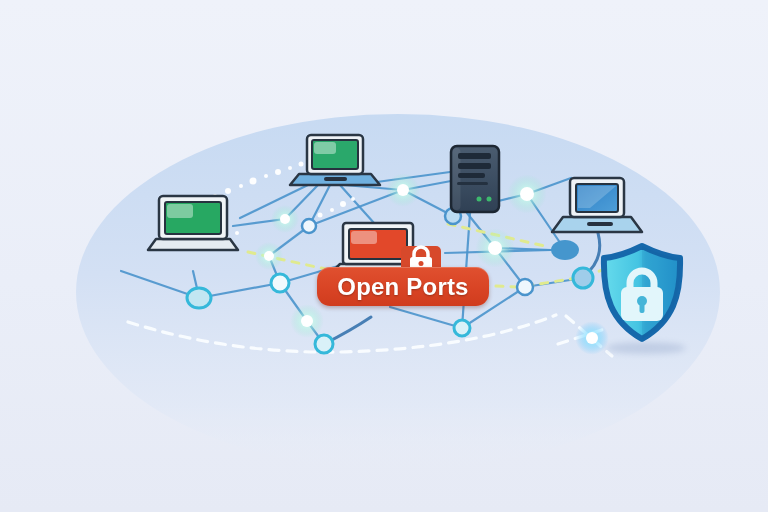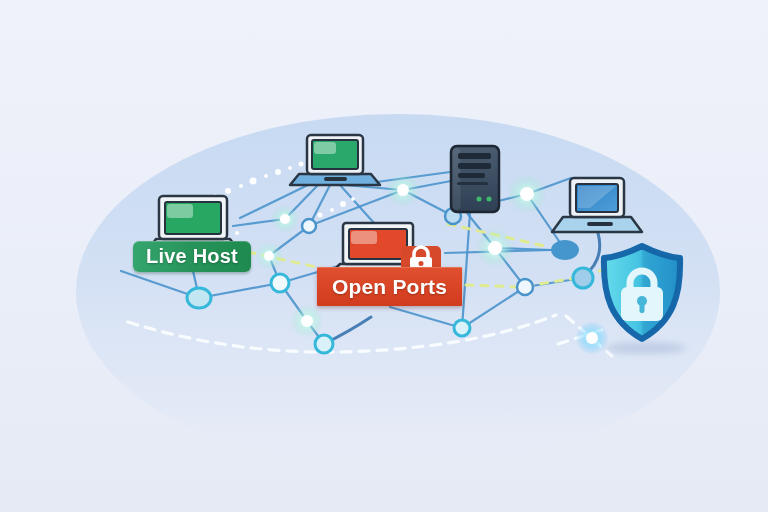--- a/index.html
+++ b/index.html
@@ -5,21 +5,21 @@
   html,body{margin:0;padding:0;background:#edf1f9;font-family:"Liberation Sans",sans-serif;}
   .stage{position:relative;width:768px;height:512px;overflow:hidden;
          background:linear-gradient(180deg,#eff2fa 0%,#eaeef8 55%,#e6eaf5 100%);}
   .stage svg{position:absolute;left:0;top:0;}
   .badge{position:absolute;display:flex;align-items:center;justify-content:center;
          color:#fff;font-weight:bold;letter-spacing:.2px;
          text-shadow:0 1px 2px rgba(0,0,0,.28);}
   #badge-live{left:133px;top:241px;width:118px;height:31px;font-size:20px;border-radius:6px;
          background:linear-gradient(90deg,#35a56e 0%,#259258 55%,#1e8a4e 100%);
          box-shadow:0 2px 3px rgba(20,60,40,.30), inset 0 1px 0 rgba(255,255,255,.22);}
-  #badge-open{left:317px;top:267px;width:145px;height:39px;font-size:21px;border-radius:1px;
+  #badge-open{left:317px;top:267px;width:172px;height:39px;font-size:24px;border-radius:13px;
          background:linear-gradient(180deg,#e0502f 0%,#d84324 60%,#d03c1e 100%);
          box-shadow:0 2px 4px rgba(90,20,10,.30), inset 0 1px 0 rgba(255,255,255,.20);}
 </style>
 </head>
 <body>
 
 <div class="stage">
   <svg width="768" height="512" viewBox="0 0 768 512">
     <defs>
       <linearGradient id="blobGrad" x1="0" y1="0" x2="0" y2="1">
@@ -196,15 +196,14 @@
       <ellipse cx="646" cy="348" rx="40" ry="6" fill="#9fb0d0" opacity="0.45" filter="url(#soft)"></ellipse>
       <path d="M642,246 C656,253 668,257 680,258 C681,296 673,321 642,339 C611,321 603,296 604,258 C616,257 628,253 642,246 Z" fill="url(#shieldGrad)" stroke="#1668ab" stroke-width="6" stroke-linejoin="round"></path>
       <path d="M642,246 C656,253 668,257 680,258 C681,296 673,321 642,339 Z" fill="rgba(12,86,140,0.10)"></path>
       <path d="M630,289 L630,283 A12,12 0 0 1 654,283 L654,289" stroke="#e2f6fb" stroke-width="7" fill="none" stroke-linecap="round"></path>
       <rect x="621" y="287" width="42" height="34" rx="6" fill="#e2f6fb"></rect>
       <circle cx="642" cy="301" r="5" fill="#45b5d8"></circle>
       <rect x="639.5" y="303" width="5" height="10" rx="2" fill="#45b5d8"></rect>
     </g>
   </svg>
 
-  <div class="badge" id="badge-live">Live Host</div>
   <div class="badge" id="badge-open">Open Ports</div>
 </div>
 
 </body></html>

